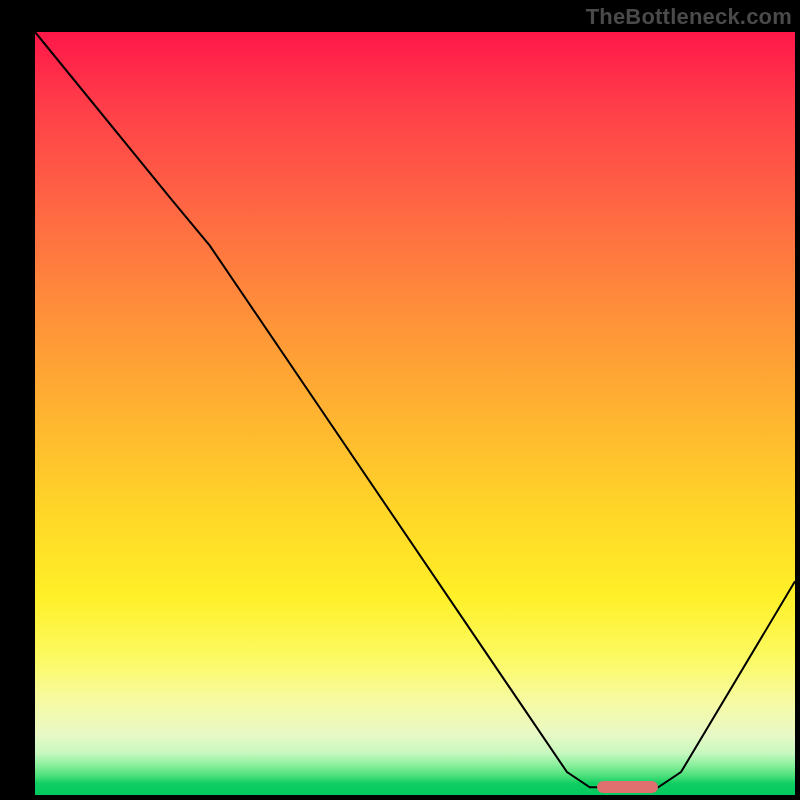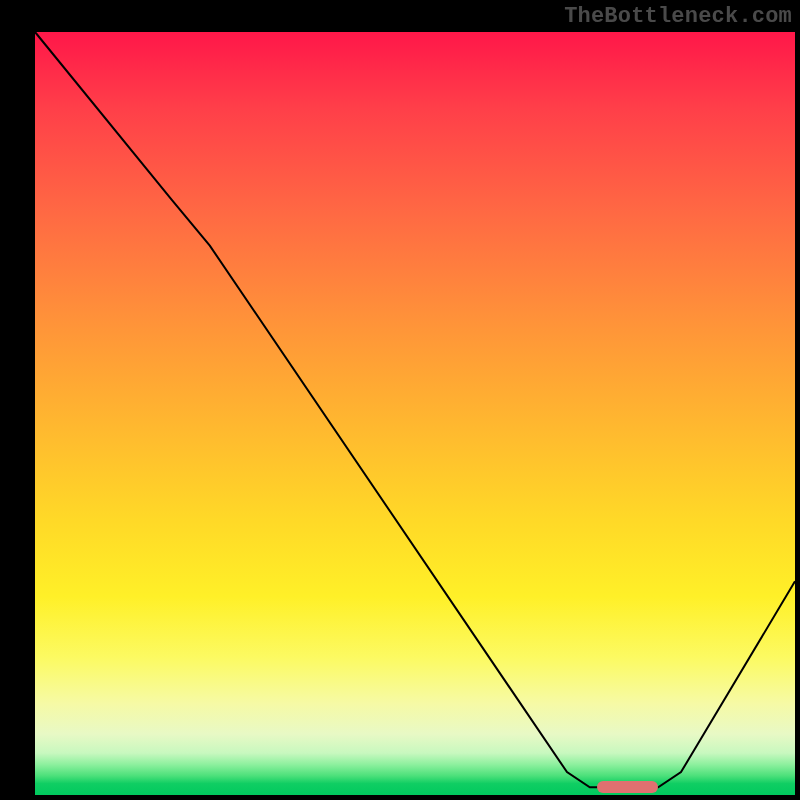--- a/index.html
+++ b/index.html
@@ -8,21 +8,20 @@
     width: 800px;
     height: 800px;
     background: #000;
     font-family: Arial, Helvetica, sans-serif;
   }
   .frame {
     position: relative;
     width: 800px;
     height: 800px;
     background: #000;
-    font-family: Liberation Mono, monospace;
   }
   .watermark {
     position: absolute;
     top: 4px;
     right: 8px;
     color: #4a4a4a;
     font-size: 22px;
     font-weight: bold;
     letter-spacing: 0.2px;
     z-index: 5;

